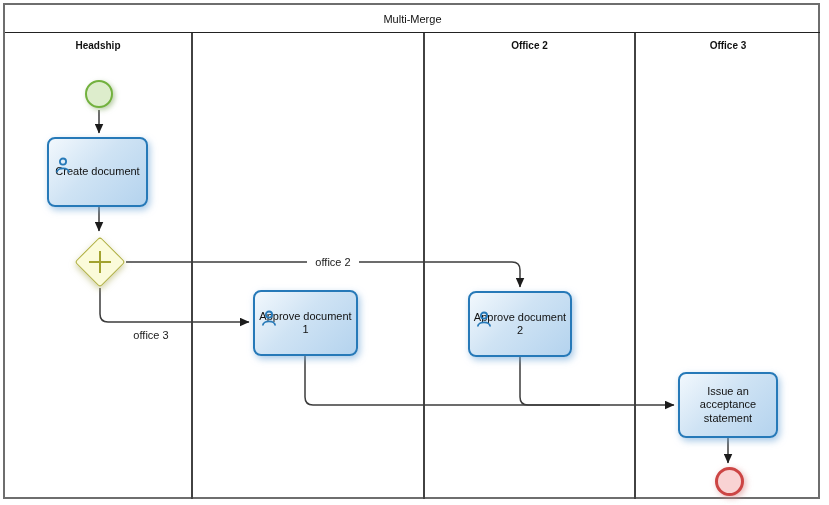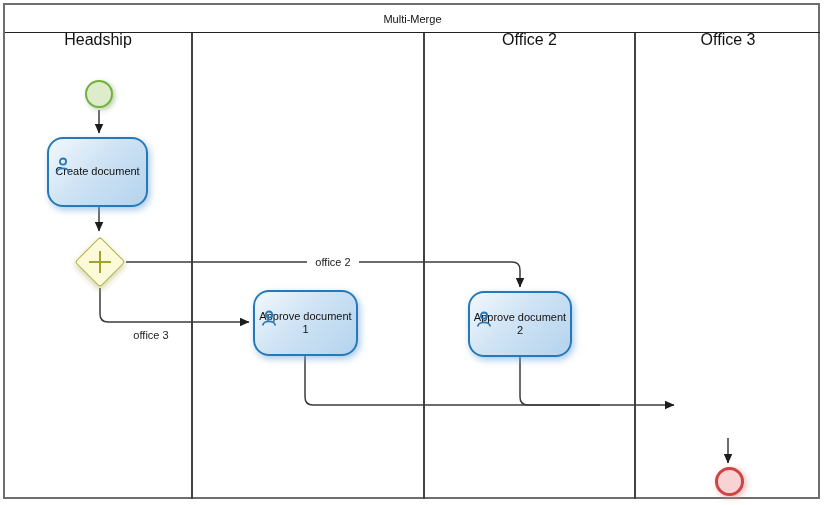--- a/index.html
+++ b/index.html
@@ -14,27 +14,27 @@
   .pool-title {
     position: absolute; left: 5px; top: 5px; width: 815px; height: 28px;
     border-bottom: 1.5px solid #222; box-sizing: border-box;
     display: flex; align-items: center; justify-content: center;
     font-size: 11px;
   }
   .lane-divider {
     position: absolute; top: 33px; height: 466px; width: 2px; background: #424242;
   }
   .lane-label {
-    position: absolute; top: 33px; height: 14px; text-align: center;
-    font-size: 16px; line-height: 14px;
+    position: absolute; top: 39px; height: 14px; text-align: center;
+    font-size: 10px; line-height: 14px; font-weight: bold;
   }
   svg.flows { position: absolute; left: 0; top: 0; width: 829px; height: 505px; }
   .task {
     position: absolute; box-sizing: border-box;
-    border: 2px solid #2679b8; border-radius: 16px;
+    border: 2px solid #2679b8; border-radius: 8px;
     background: linear-gradient(135deg, #f2f8fd 0%, #cfe3f4 45%, #b4d3ee 100%);
     box-shadow: 2px 3px 7px rgba(110, 165, 215, 0.6);
     display: flex; align-items: center; justify-content: center;
     text-align: center; font-size: 11px; line-height: 1.2;
     white-space: pre-line;
   }
   .person-icon { position: absolute; left: 6px; top: 5px; width: 16px; height: 16px; }
   .event-start {
     position: absolute; left: 85px; top: 80px; width: 28px; height: 28px;
     box-sizing: border-box; border-radius: 50%;
@@ -137,16 +137,21 @@
     <span class="person-icon">
       <svg viewBox="0 0 16 16" width="16" height="16">
         <circle cx="8" cy="4.6" r="3.1" fill="none" stroke="#2679b8" stroke-width="1.8"></circle>
         <path d="M1.8 15.6 C1.8 9.9 14.2 9.9 14.2 15.6" fill="none" stroke="#2679b8" stroke-width="1.8"></path>
       </svg>
     </span>
     <span>Approve document
 2</span>
   </div>
 
+  <div class="task" style="left:678px;top:372px;width:100px;height:66px">
+    <span>Issue an
+acceptance
+statement</span>
+  </div>
 
   <div class="event-end"></div>
 
 </div>
 
 </body></html>

